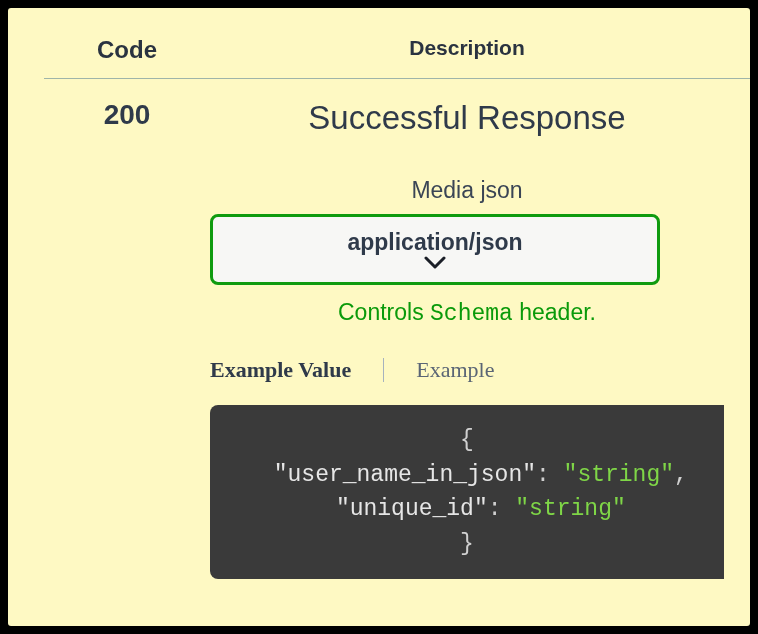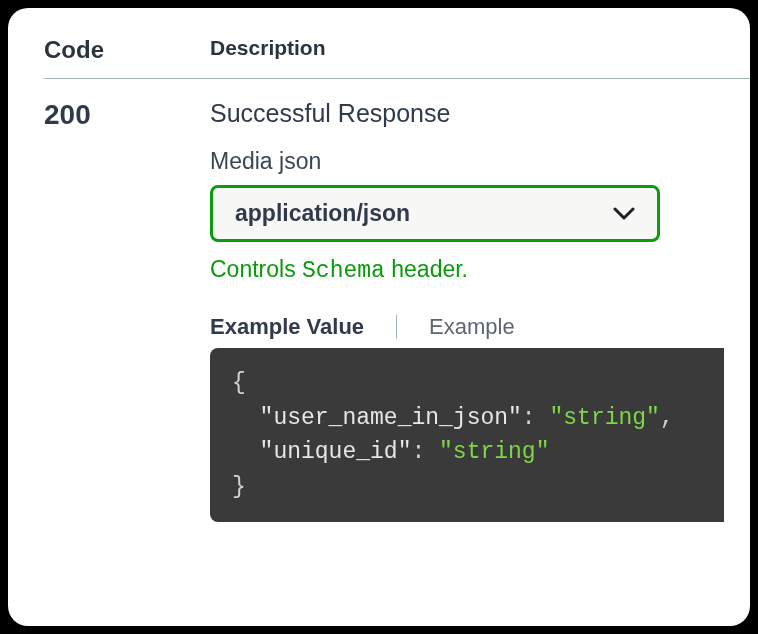--- a/index.html
+++ b/index.html
@@ -2,59 +2,61 @@
 <html><head>
   <meta charset="utf-8">
   <style>
     * { box-sizing: border-box; margin: 0; padding: 0; }
     body {
       font-family: -apple-system, BlinkMacSystemFont, "Segoe UI", Helvetica, Arial, sans-serif;
       background: #000;
       padding: 8px;
     }
     .panel {
-      background: #ffffff;
-      border-radius: 20px;
+      background: #fef9c3;
+      border-radius: 3px;
       padding: 28px 0 28px 36px;
       width: 742px;
       height: 618px;
       overflow: hidden;
       color: #2f3a4a;
+      text-align: center;
     }
     .header-row {
       display: flex;
       border-bottom: 1px solid #9fb5a9;
       padding-bottom: 14px;
       margin-bottom: 20px;
     }
     .col-code { width: 166px; flex-shrink: 0; }
     .col-desc { flex: 1; padding-right: 26px; }
     .header-code { font-weight: 700; font-size: 24px; color: #2a3340; }
     .header-desc { font-weight: 700; font-size: 21px; color: #2a3340; }
     .content-row { display: flex; }
     .code-val { font-size: 28px; color: #2f3a4a; font-weight: 700; padding-top: 2px; }
-    .desc-title { font-size: 25px; font-weight: 400; color: #2f3a4a; margin-bottom: 20px; }
+    .desc-title { font-size: 33px; font-weight: 400; color: #2f3a4a; margin-bottom: 40px; }
     .media-label { font-size: 23px; color: #3a4555; font-weight: 400; margin-bottom: 10px; }
     .media-select {
       border: 3px solid #0f9b0f;
       border-radius: 8px;
       background: #f7f7f5;
       display: flex;
       align-items: center;
       justify-content: space-between;
       padding: 12px 22px;
       width: 450px;
       margin-bottom: 14px;
       cursor: pointer;
+      flex-direction: column;
     }
     .media-select-value { font-size: 23px; font-weight: 700; color: #2f3a4a; }
     .chevron svg { display: block; }
     .hint-line { font-size: 23px; color: #0a9a0a; margin-bottom: 30px; }
     .hint-code { font-family: "SFMono-Regular", Consolas, "Liberation Mono", Menlo, monospace; color: #0a9a0a; }
-    .tabs { display: flex; align-items: center; gap: 32px; font-size: 22px; margin-bottom: 8px; }
+    .tabs { display: flex; align-items: center; gap: 32px; font-size: 22px; margin-bottom: 22px; font-family: Liberation Serif, serif; }
     .tab-active { font-weight: 700; color: #2f3a4a; cursor: pointer; }
     .tab-divider { width: 1px; height: 24px; background: #a6b2be; }
     .tab-inactive { font-weight: 400; color: #5a6575; cursor: pointer; }
     .code-block {
       background: #3a3a3a;
       color: #e6e6e6;
       font-family: "SFMono-Regular", Consolas, "Liberation Mono", Menlo, monospace;
       font-size: 23px;
       line-height: 1.5;
       padding: 18px 22px;

